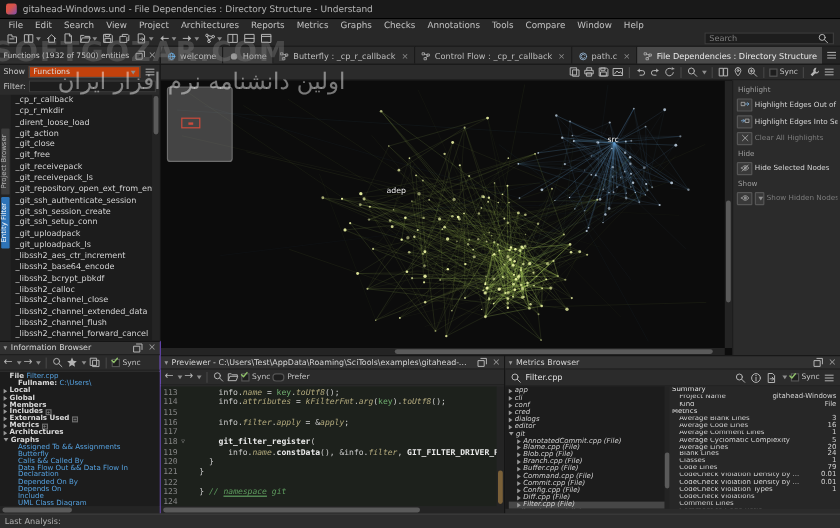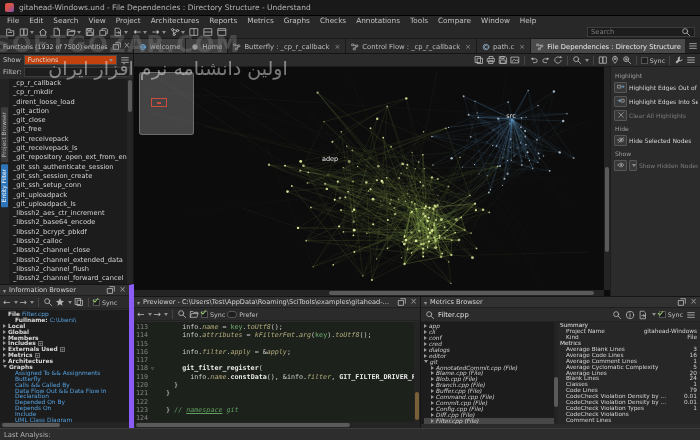--- a/index.html
+++ b/index.html
@@ -41,21 +41,21 @@
 .ef-combo{flex:1;height:10px;background:#c2410c;border:1px solid #4a4a4a;display:flex;align-items:center;justify-content:space-between;padding:0 3px;font-size:6.4px;color:#ddd}
 .ef-input{flex:1;height:10px;background:#1d1d1d;border:1px solid #3c3c3c}
 .side-tabs{position:absolute;left:0;top:25px;bottom:0;width:9px;background:#232323;display:flex;flex-direction:column;gap:2px;padding-top:28px}
 .side-tab{writing-mode:vertical-rl;transform:rotate(180deg);font-size:5.8px;color:#b5b5b5;background:#3d3d3d;padding:5px 0;margin:0 1px;text-align:center;border-radius:1px;white-space:nowrap}
 .side-tab.active{background:#2e74b8;color:#fff}
 .ef-list{position:absolute;left:9px;top:25px;right:6px;bottom:0;background:#1c1c1c;overflow:hidden}
 .ef-item{height:9.3px;line-height:9.3px;padding-left:4px;font-size:6.7px;color:#d2d2d2;white-space:nowrap}
 .vscroll{position:absolute;background:#242424}
 .thumb{position:absolute;background:#5a5a5a;border-radius:2px}
 
-#info-panel{left:0;top:284px;width:134px;height:144px;border-right:5px solid #8b5cf6;border-top:1px solid #151515}
+#info-panel{left:0;top:284px;width:134px;height:144px;border-right:1px solid #8b5cf6;border-top:1px solid #151515}
 .p-header{height:11px;background:#313131;display:flex;align-items:center;gap:3px;padding:0 3px;font-size:6.6px;color:#d4d4d4;border-bottom:1px solid #1f1f1f;white-space:nowrap;overflow:hidden}
 .p-header .chev{color:#9a9a9a;font-size:6px}
 .p-toolbar{height:13px;display:flex;align-items:center;gap:2px;padding:0 3px;border-bottom:1px solid #222}
 .nav-ar{color:#b9b9b9;font-size:9px;line-height:9px}
 .sepv{width:1px;height:9px;background:#454545;margin:0 2px;flex:none}
 .sync{display:flex;align-items:center;gap:2px;font-size:6.3px;color:#c2c2c2;white-space:nowrap}
 .cb{width:7px;height:7px;background:#1e1e1e;border:1px solid #555;display:flex;align-items:center;justify-content:center;flex:none}
 .info-tree{position:absolute;left:0;top:25px;right:0;bottom:6px;background:#1c1c1c;overflow:hidden;padding:1px 0 0 3px}
 .it-row{height:5.9px;display:flex;align-items:center;gap:2px;font-size:5.9px;white-space:nowrap}
 .arr-c{width:0;height:0;border-top:2.2px solid transparent;border-bottom:2.2px solid transparent;border-left:3px solid #999;flex:none}

